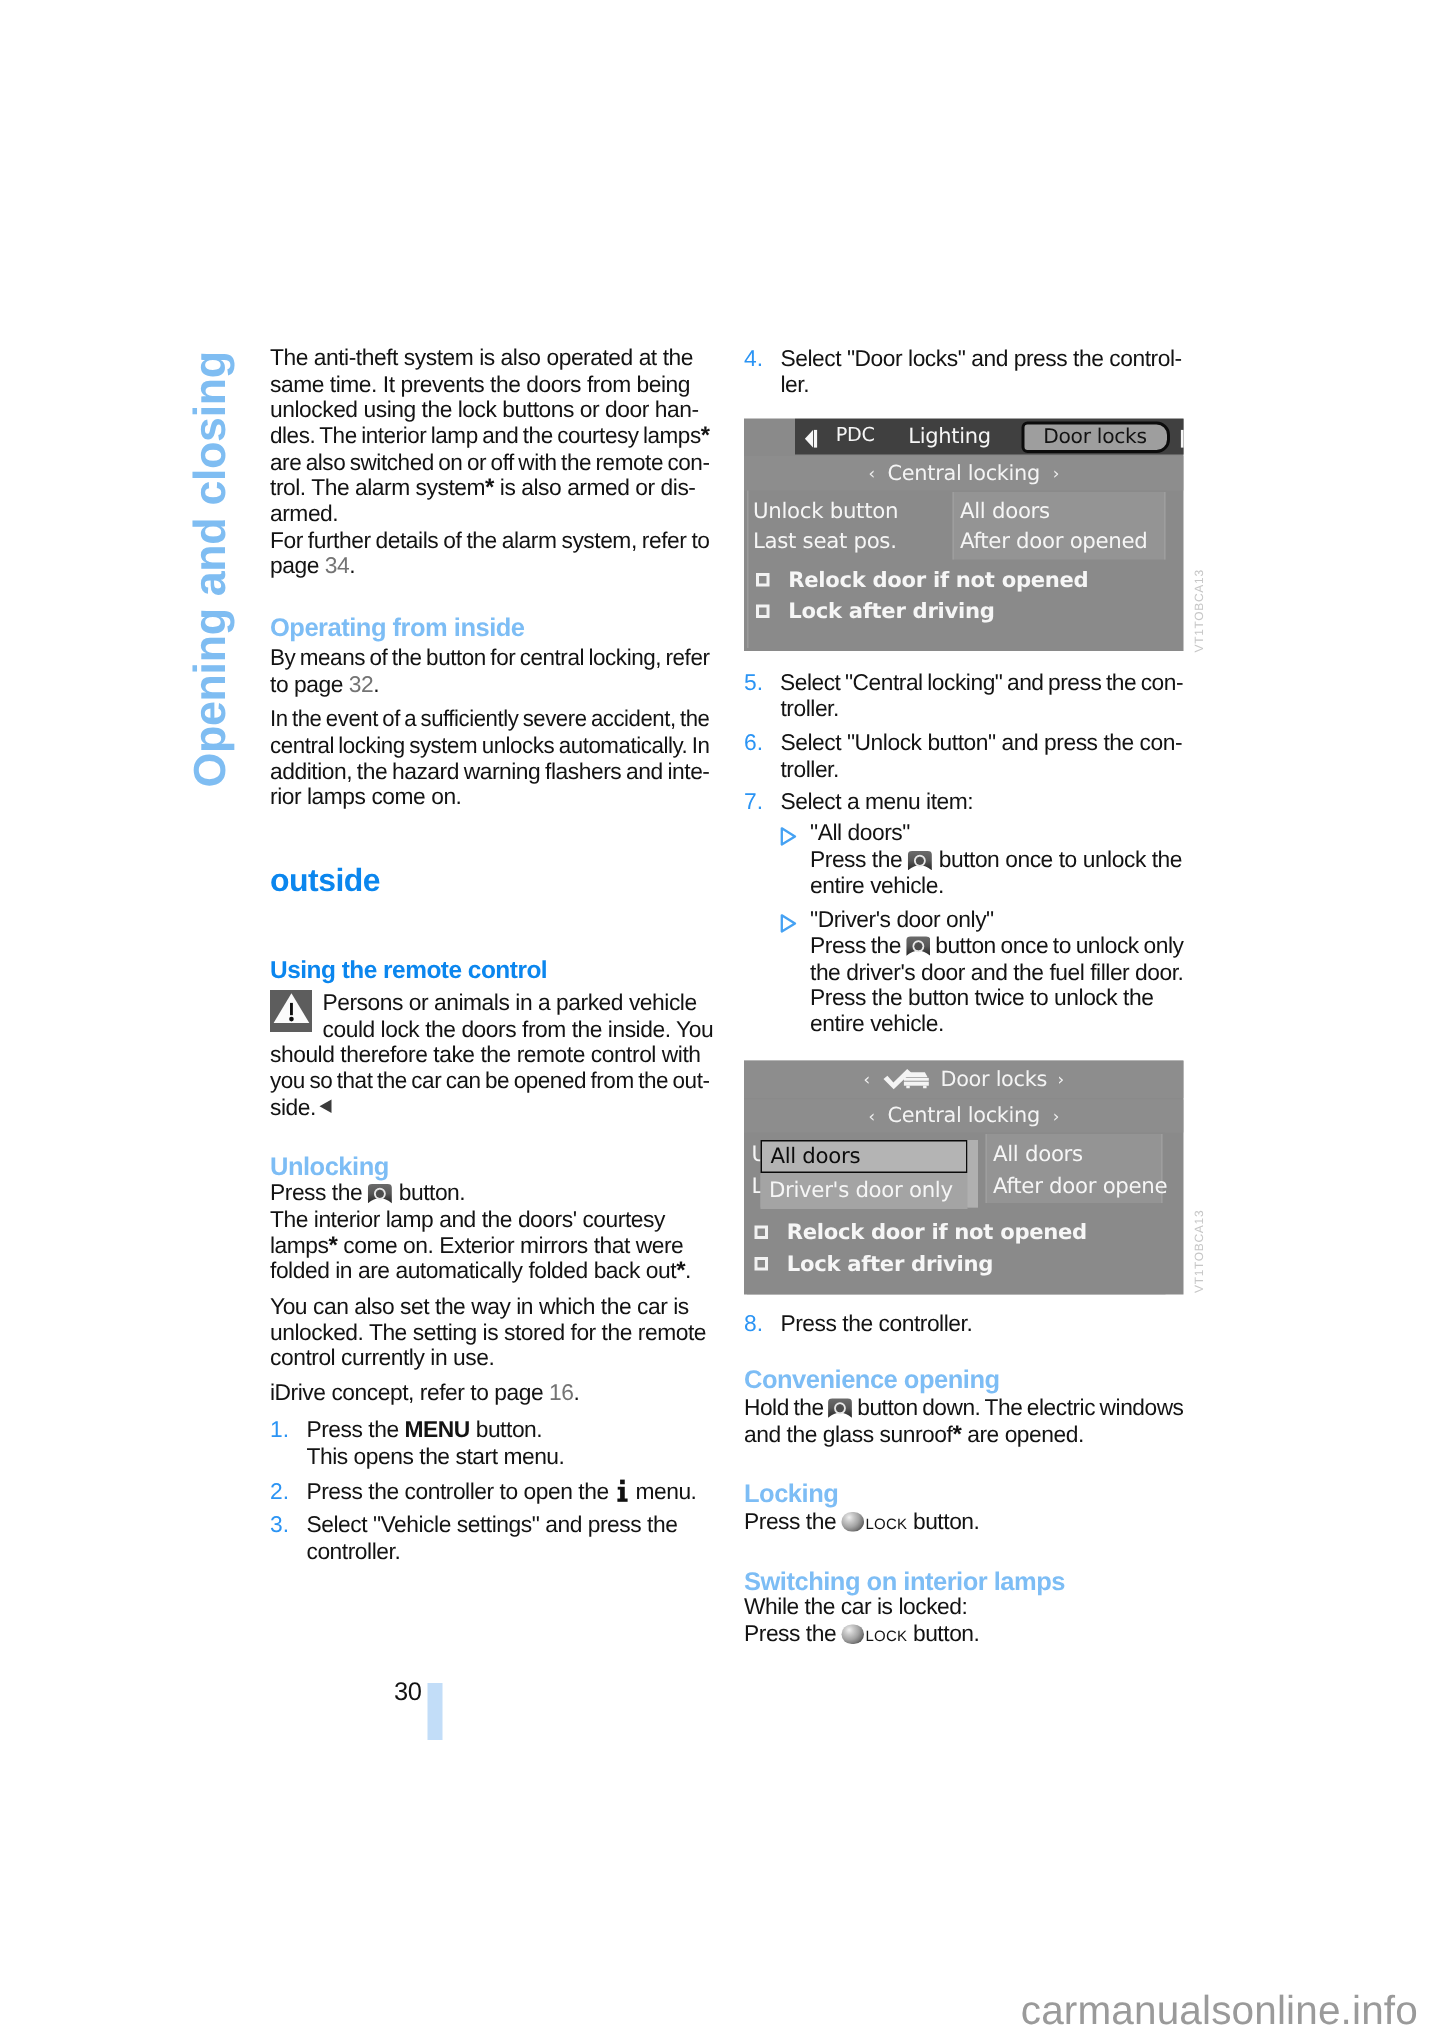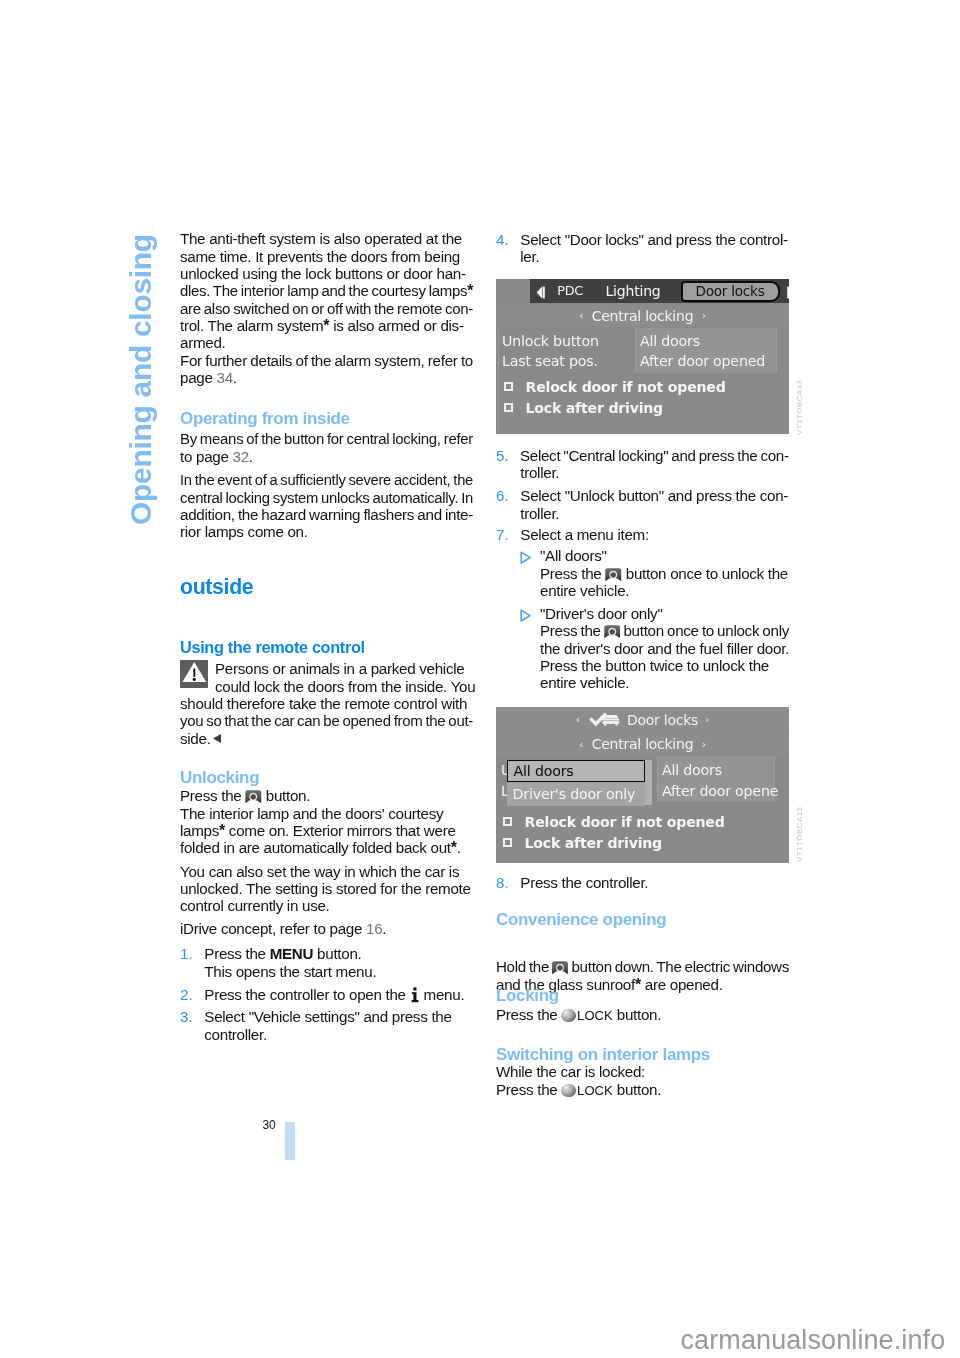--- a/index.html
+++ b/index.html
@@ -34,24 +34,24 @@
   .brow .btri{position:absolute;left:23.2px;top:3.6px;line-height:0;}
 
   .warnbox{float:left;width:28px;height:28px;margin-right:7px;margin-top:0px;line-height:0;}
   .endtri{display:inline-block;line-height:0;vertical-align:-0.5px;margin-left:1.5px;}
   .imenu{display:inline-block;line-height:0;vertical-align:-3.2px;margin:0 1px;}
   .keyico{display:inline-block;line-height:0;vertical-align:-2.5px;}
   .lockico{display:inline-block;width:14.2px;height:13.6px;border-radius:50%;
      background:radial-gradient(circle at 34% 28%,#f0f0f0 0%,#cacaca 22%,#a4a4a4 48%,
        #7a7a7a 68%,#3c3c3c 88%,#141414 100%);
      vertical-align:-2.6px;margin-right:1.5px;}
-  .lockword{font-size:13px;letter-spacing:0.1px;}
+  .lockword{font-size:10px;letter-spacing:0.1px;}
 
   
-  .pagenum{position:absolute;left:262.6px;top:1117.8px;font-size:12px;letter-spacing:-0.28px;}
+  .pagenum{position:absolute;left:262.6px;top:1117.8px;font-size:17px;letter-spacing:-0.28px;}
   .pagebar{position:absolute;left:285.4px;top:1122px;width:9.6px;height:38px;background:#c2ddf8;}
   .wm{position:absolute;left:680.5px;top:1324.5px;color:#9a9a9a;font-size:27px;letter-spacing:0.1px;}
 
   
   .shot{position:absolute;overflow:hidden;background:#8a8a8a;
         font-family:"DejaVu Sans",sans-serif;letter-spacing:-0.2px;filter:blur(0.45px);}
   .shot1{left:496px;top:279px;width:293px;height:155px;}
   .shot2{left:496px;top:707px;width:293px;height:156px;}
   .sc-code{position:absolute;font-size:8px;color:#c6c6c6;letter-spacing:0.45px;
      transform:rotate(-90deg);transform-origin:0 0;white-space:nowrap;
@@ -200,21 +200,21 @@
                     <stop offset="0.5" stop-color="#575757"></stop>
                     <stop offset="1" stop-color="#242424"></stop>
                   </linearGradient>
                 </defs>
                 <path d="M0.6 5.2 Q0.6 0.6 6.2 0.6 L26.8 0.6 Q32.4 0.6 32.4 5.2 L32.4 26.4 Q24.5 19.6 16.5 19.6 Q8.5 19.6 0.6 26.4 Z" fill="url(#kg)"></path>
                 <circle cx="16.5" cy="13.6" r="6.6" fill="none" stroke="#e8e8e8" stroke-width="2.6"></circle>
                 <rect x="12.5" y="9.6" width="8" height="8" transform="rotate(45 16.5 13.6)" fill="#4d4d4d"></rect>
               </svg></span> button once to unlock only</span><span class="ln" style="word-spacing: -0.027px;">the driver's door and the fuel filler door.</span><span class="ln">Press the button twice to unlock the</span><span class="ln lnlast">entire vehicle.</span></span></div>
     <div class="blk nrow" style="top:643.8px"><span class="num">8.</span><span class="ntx"><span class="ln lnlast">Press the controller.</span></span></div>
     <p class="blk h2l" style="top:681px">Convenience opening</p>
-    <p class="blk" style="top:699.8px"><span class="ln" style="word-spacing: -0.9px; display: inline-block; transform-origin: left center; transform: scaleX(0.99592); margin-top: 28px;">Hold the <span class="keyico"><svg viewBox="0 0 33 27" width="16.5" height="13.5">
+    <p class="blk" style="top:699.8px"><span class="ln" style="word-spacing: -0.9px; display: inline-block; transform-origin: left center; transform: scaleX(0.99592);">Hold the <span class="keyico"><svg viewBox="0 0 33 27" width="16.5" height="13.5">
               <defs>
                 <linearGradient id="kg" x1="0" y1="0" x2="0" y2="1">
                   <stop offset="0" stop-color="#6b6b6b"></stop>
                   <stop offset="0.5" stop-color="#575757"></stop>
                   <stop offset="1" stop-color="#242424"></stop>
                 </linearGradient>
               </defs>
               <path d="M0.6 5.2 Q0.6 0.6 6.2 0.6 L26.8 0.6 Q32.4 0.6 32.4 5.2 L32.4 26.4 Q24.5 19.6 16.5 19.6 Q8.5 19.6 0.6 26.4 Z" fill="url(#kg)"></path>
               <circle cx="16.5" cy="13.6" r="6.6" fill="none" stroke="#e8e8e8" stroke-width="2.6"></circle>
               <rect x="12.5" y="9.6" width="8" height="8" transform="rotate(45 16.5 13.6)" fill="#4d4d4d"></rect>

